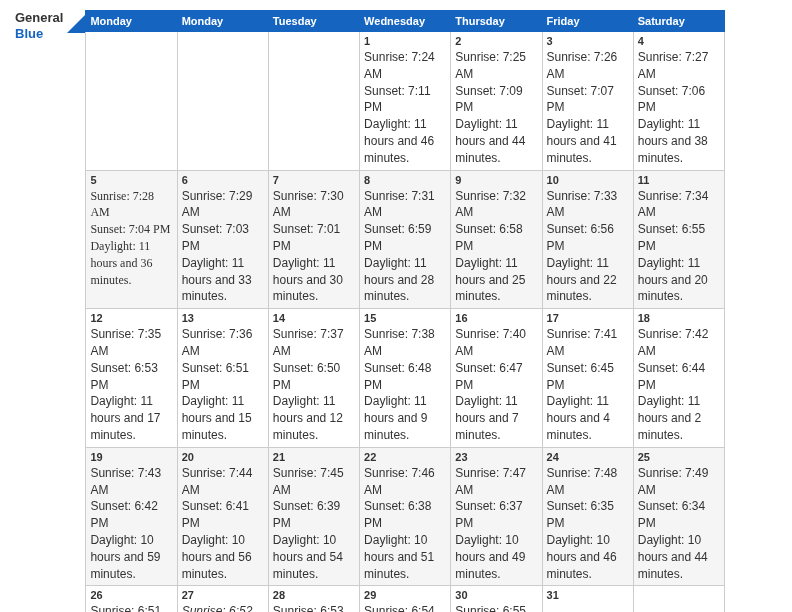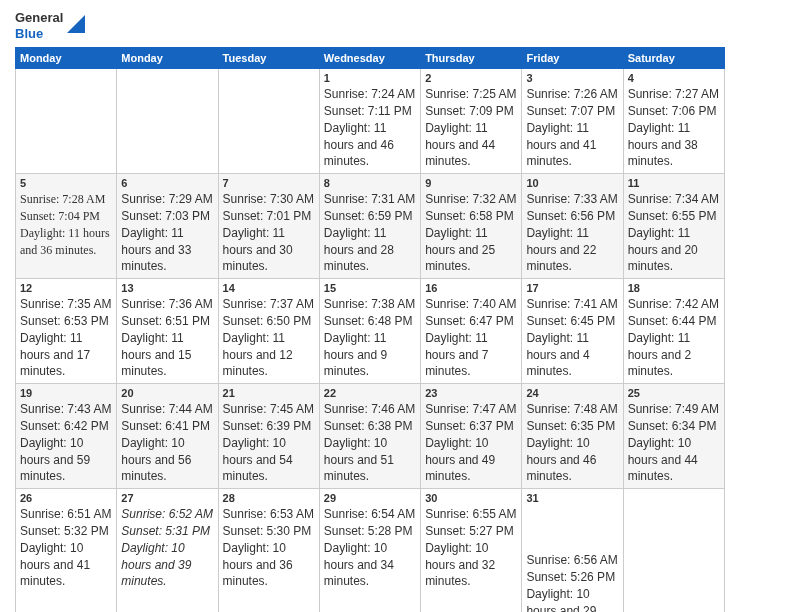--- a/index.html
+++ b/index.html
@@ -8,21 +8,21 @@
       height: 612px;
       font-family: Arial, sans-serif;
       background: #fff;
       overflow: hidden;
     }
     .page {
       width: 740px;
       height: 612px;
       padding: 10px 15px 10px 15px;
       display: flex;
-      flex-direction: column;
+      flex-direction: row;
     }
     .header {
       display: flex;
       justify-content: space-between;
       align-items: flex-start;
       margin-bottom: 6px;
     }
     .logo {
       display: flex;
       align-items: center;

